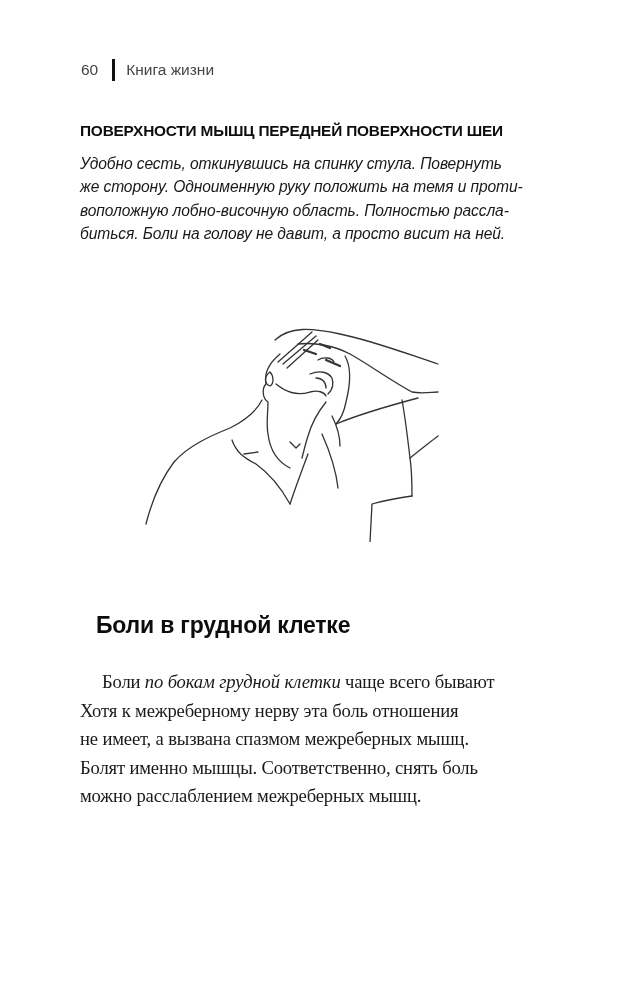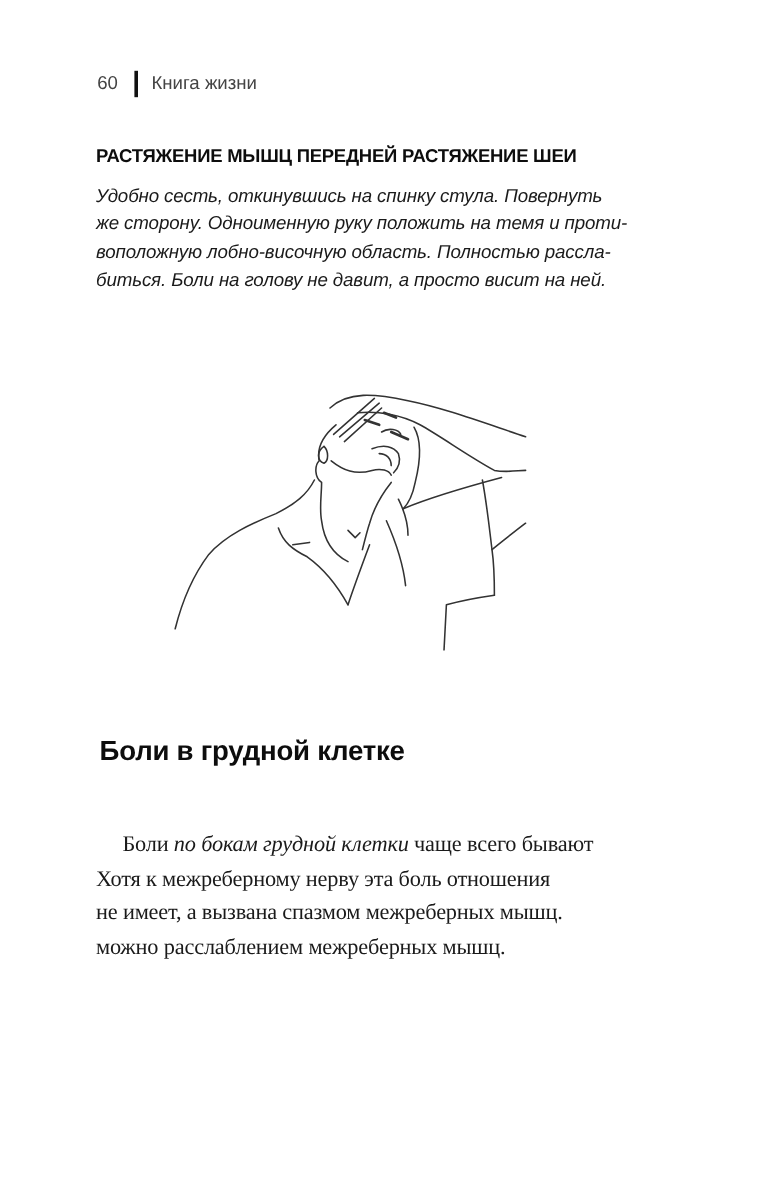--- a/index.html
+++ b/index.html
@@ -57,54 +57,54 @@
     }
     .illustration {
       position: absolute;
       left: 140px;
       top: 312px;
       width: 300px;
       height: 230px;
     }
     .section-heading {
       position: absolute;
-      left: 83px;
+      left: 96px;
       top: 612px;
       font-family: "Liberation Sans", sans-serif;
       font-weight: bold;
       font-size: 23px;
       color: #0d0d0d;
       letter-spacing: -0.2px;
       white-space: nowrap;
     }
     .serif-block {
       position: absolute;
       left: 80px;
-      top: 690px;
+      top: 668px;
       width: 480px;
       font-family: "Liberation Serif", serif;
       font-size: 18.6px;
       line-height: 28.6px;
       color: #1a1a1a;
     }
     .serif-line { white-space: nowrap; letter-spacing: -0.15px; }
     .serif-line.indent { padding-left: 22px; }
     .serif-line em { font-style: italic; }
   </style>
 </head>
 <body>
 
 <div class="running-head">
   <span class="page-number">60</span>
   <span class="head-rule"></span>
   <span class="book-title">Книга жизни</span>
 </div>
 
 <div class="sans-block">
-  <div class="exercise-title">РАСТЯЖЕНИЕ МЫШЦ ПЕРЕДНЕЙ РАСТЯЖЕНИЕ ШЕИ</div>
+  <div class="exercise-title">ПОВЕРХНОСТИ МЫШЦ ПЕРЕДНЕЙ ПОВЕРХНОСТИ ШЕИ</div>
   <div class="exercise-line">Удобно сесть, откинувшись на спинку стула. Повернуть</div>
   <div class="exercise-line">же сторону. Одноименную руку положить на темя и проти-</div>
   <div class="exercise-line">воположную лобно-височную область. Полностью рассла-</div>
   <div class="exercise-line">биться. Боли на голову не давит, а просто висит на ней.</div>
 </div>
 
 <svg class="illustration" viewBox="0 0 300 230" xmlns="http://www.w3.org/2000/svg" fill="none" stroke="#333333" stroke-width="1.3" stroke-linecap="round" stroke-linejoin="round">
 
   <path d="M135 28 C150 14 172 16 200 22 C230 28 262 40 298 52"></path>
   <path d="M158 32 C175 30 195 34 210 42 C228 52 250 68 272 80 C282 82 292 80 298 80"></path>
@@ -146,14 +146,15 @@
 </svg>
 
 <div class="section-heading">Боли в грудной клетке</div>
 
 <div class="serif-block">
   <div class="serif-line indent">
     <span>Боли </span><em>по бокам грудной клетки</em><span> чаще всего бывают</span>
   </div>
   <div class="serif-line">Хотя к межреберному нерву эта боль отношения</div>
   <div class="serif-line">не имеет, а вызвана спазмом межреберных мышц.</div>
+  <div class="serif-line">Болят именно мышцы. Соответственно, снять боль</div>
   <div class="serif-line">можно расслаблением межреберных мышц.</div>
 </div>
 
 </body></html>

